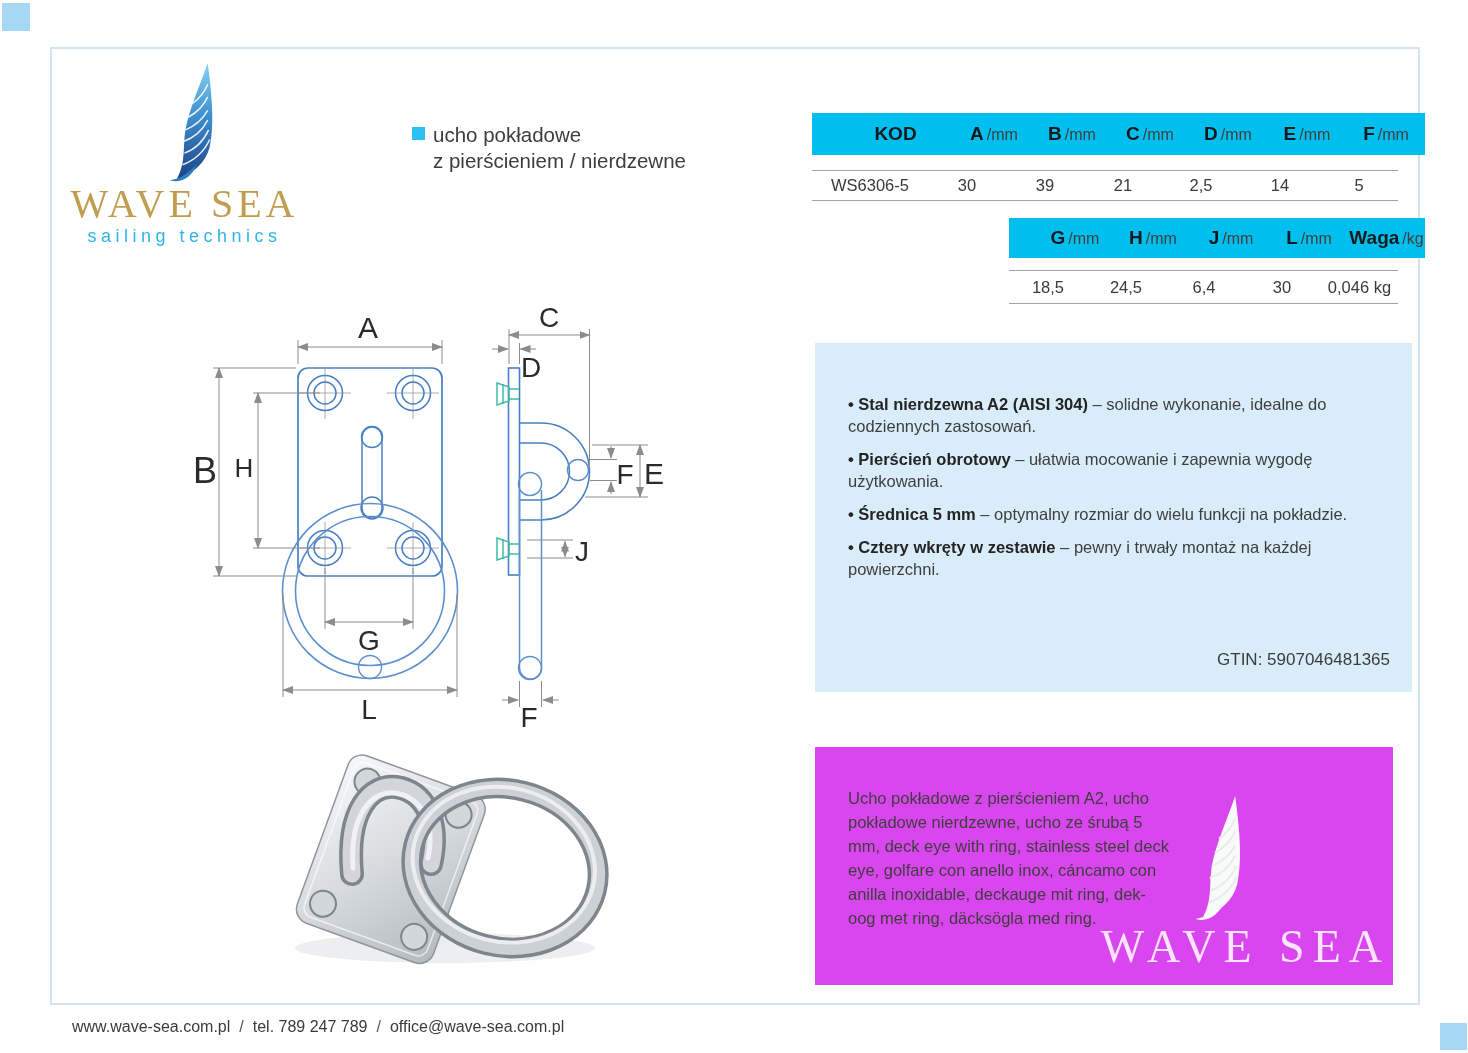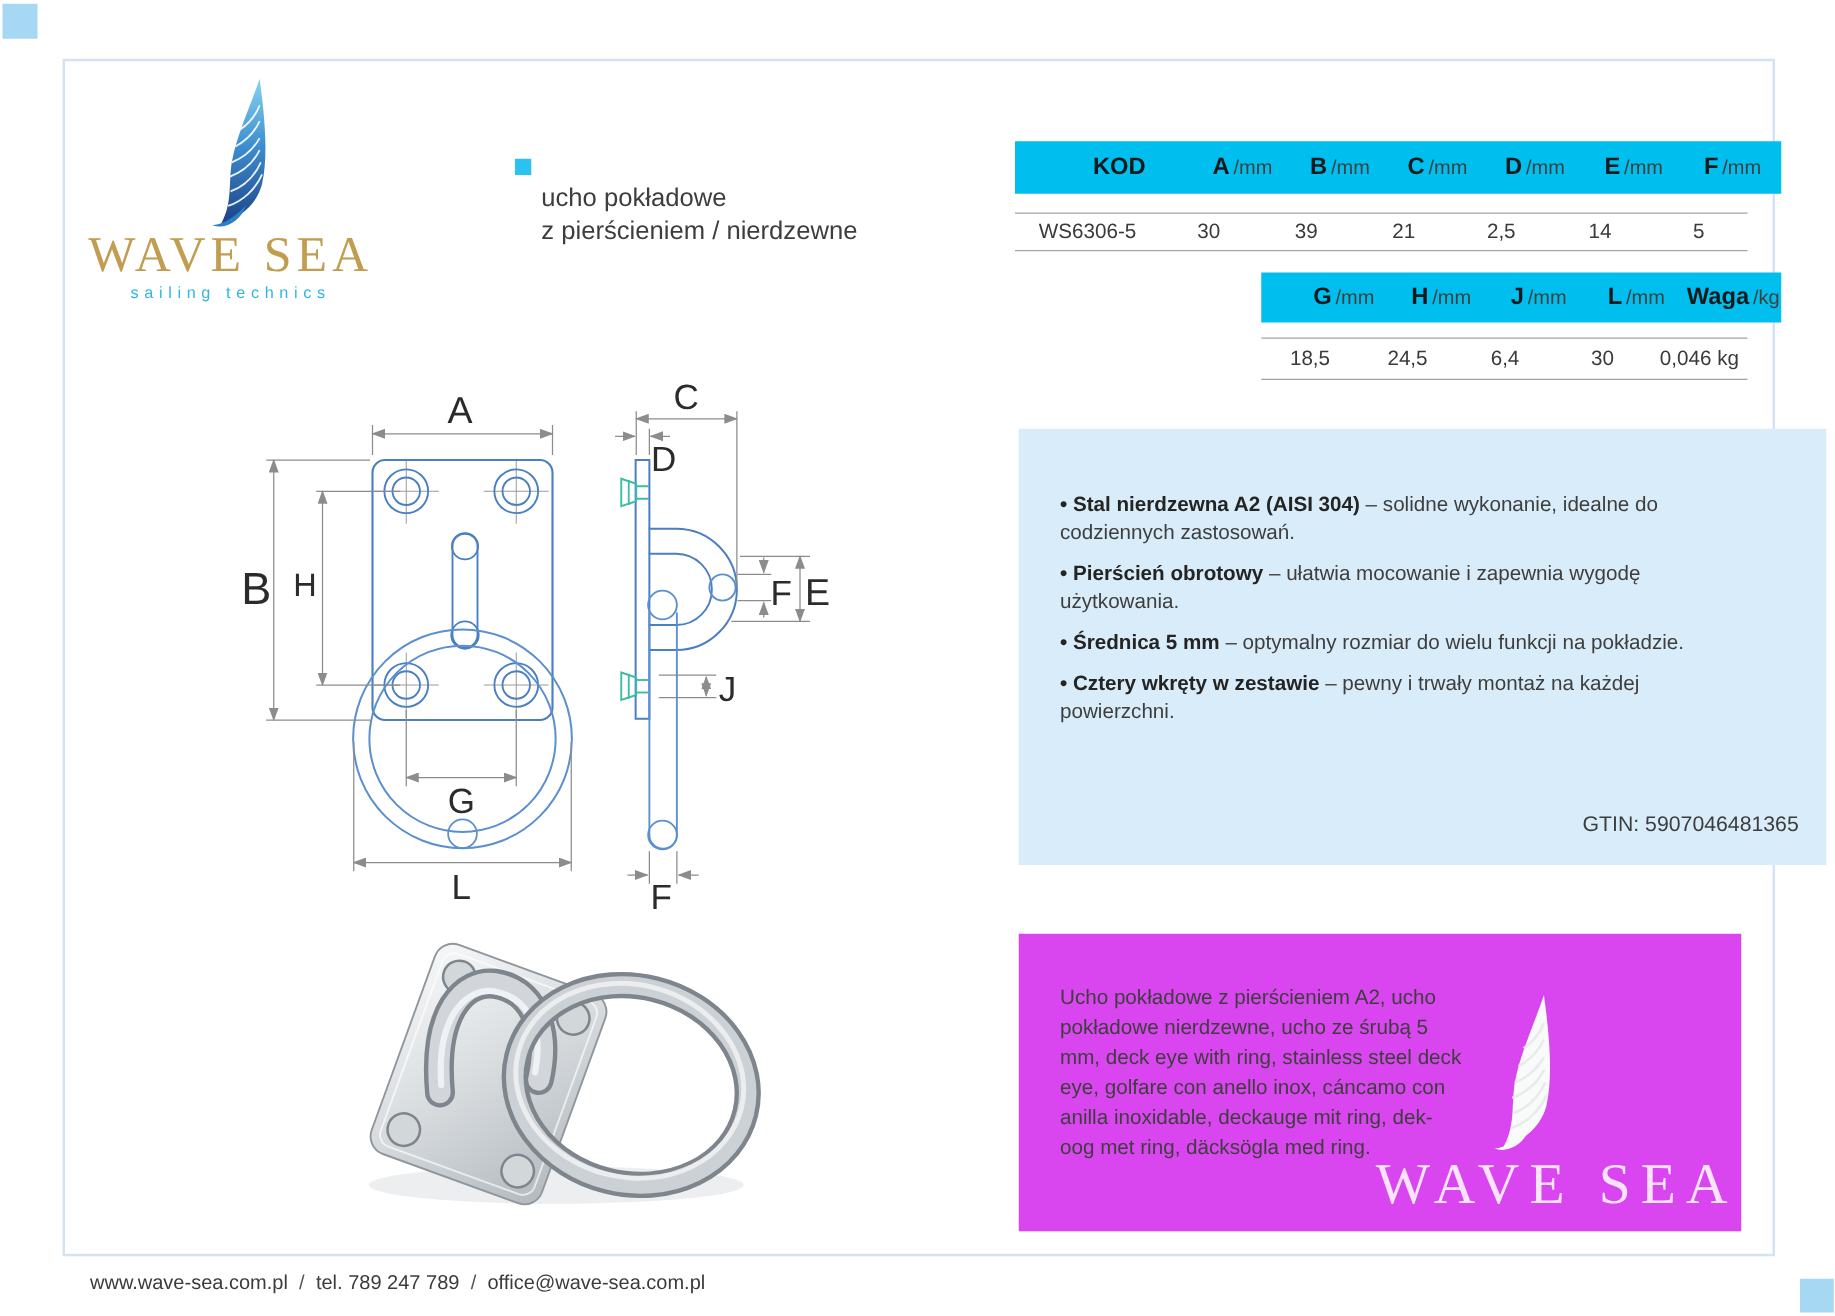--- a/index.html
+++ b/index.html
@@ -6,40 +6,40 @@
   #page{position:relative;width:1468px;height:1053px;background:#fff;overflow:hidden;
         font-family:"Liberation Sans",sans-serif;}
   .abs{position:absolute;}
   .corner-sq{position:absolute;width:28px;height:28px;background:#a6d7f3;}
   #frame{position:absolute;left:50px;top:47px;width:1366px;height:954px;border:2px solid #d4e3f4;}
 
   
   #logo-name{position:absolute;left:62px;top:180px;width:245px;text-align:center;
     font-family:"Liberation Serif",serif;font-size:40px;letter-spacing:4px;color:#c19d50;white-space:nowrap;}
   #logo-sub{position:absolute;left:62px;top:226px;width:245px;text-align:center;
-    font-size:13px;letter-spacing:4.5px;color:#2fb5e9;white-space:nowrap;}
+    font-size:18px;letter-spacing:4.5px;color:#2fb5e9;white-space:nowrap;}
 
   
   #title-bullet{position:absolute;left:412px;top:127px;width:13px;height:13px;background:#29c2f1;}
-  #title{position:absolute;left:433px;top:122px;font-size:20.5px;line-height:26px;color:#3d3d3c;margin-top:24px;}
+  #title{position:absolute;left:433px;top:122px;font-size:20.5px;line-height:26px;color:#3d3d3c;}
 
   
   .thead{position:absolute;display:flex;align-items:center;background:#00bfef;padding-left:27px;}
   .thead .cell{display:flex;align-items:baseline;justify-content:center;}
   .hl{font-weight:bold;font-size:19px;color:#14191c;}
   .hu{font-size:16px;color:#404040;margin-left:3px;}
   .trow{position:absolute;display:flex;align-items:center;
         border-top:1px solid #a3a3a3;border-bottom:1px solid #a3a3a3;}
   .trow .cell{text-align:center;font-size:16.5px;color:#3a3a3a;}
   .c0{width:116px;} .c1{width:78px;} .c2{width:78px;} .c3{width:78px;}
   .c4{width:78px;} .c5{width:80px;} .c6{width:78px;}
   .d0{width:78px;} .d1{width:78px;} .d2{width:78px;} .d3{width:78px;} .d4{width:77px;}
 
   
-  #feature-panel{position:absolute;left:815px;top:343px;width:646px;height:349px;background:#d9ecfa;}
+  #feature-panel{position:absolute;left:815px;top:343px;width:597px;height:349px;background:#d9ecfa;}
   #features{position:absolute;left:33px;top:50px;width:505px;font-size:16.5px;line-height:22px;color:#3e3e3d;}
   #features p{margin:0 0 11px 0;}
   #features b{color:#242423;}
   #gtin{position:absolute;right:22px;bottom:22px;font-size:17px;color:#3c3c3c;}
 
   
   #desc-panel{position:absolute;left:815px;top:747px;width:578px;height:238px;background:#d946ef;}
   #desc-text{position:absolute;left:33px;top:39px;width:322px;font-size:16.5px;line-height:24px;color:#3e3e3d;}
   #watermark-text{position:absolute;left:230px;top:173px;width:345px;text-align:right;
     font-family:"Liberation Serif",serif;font-size:46px;letter-spacing:8px;

